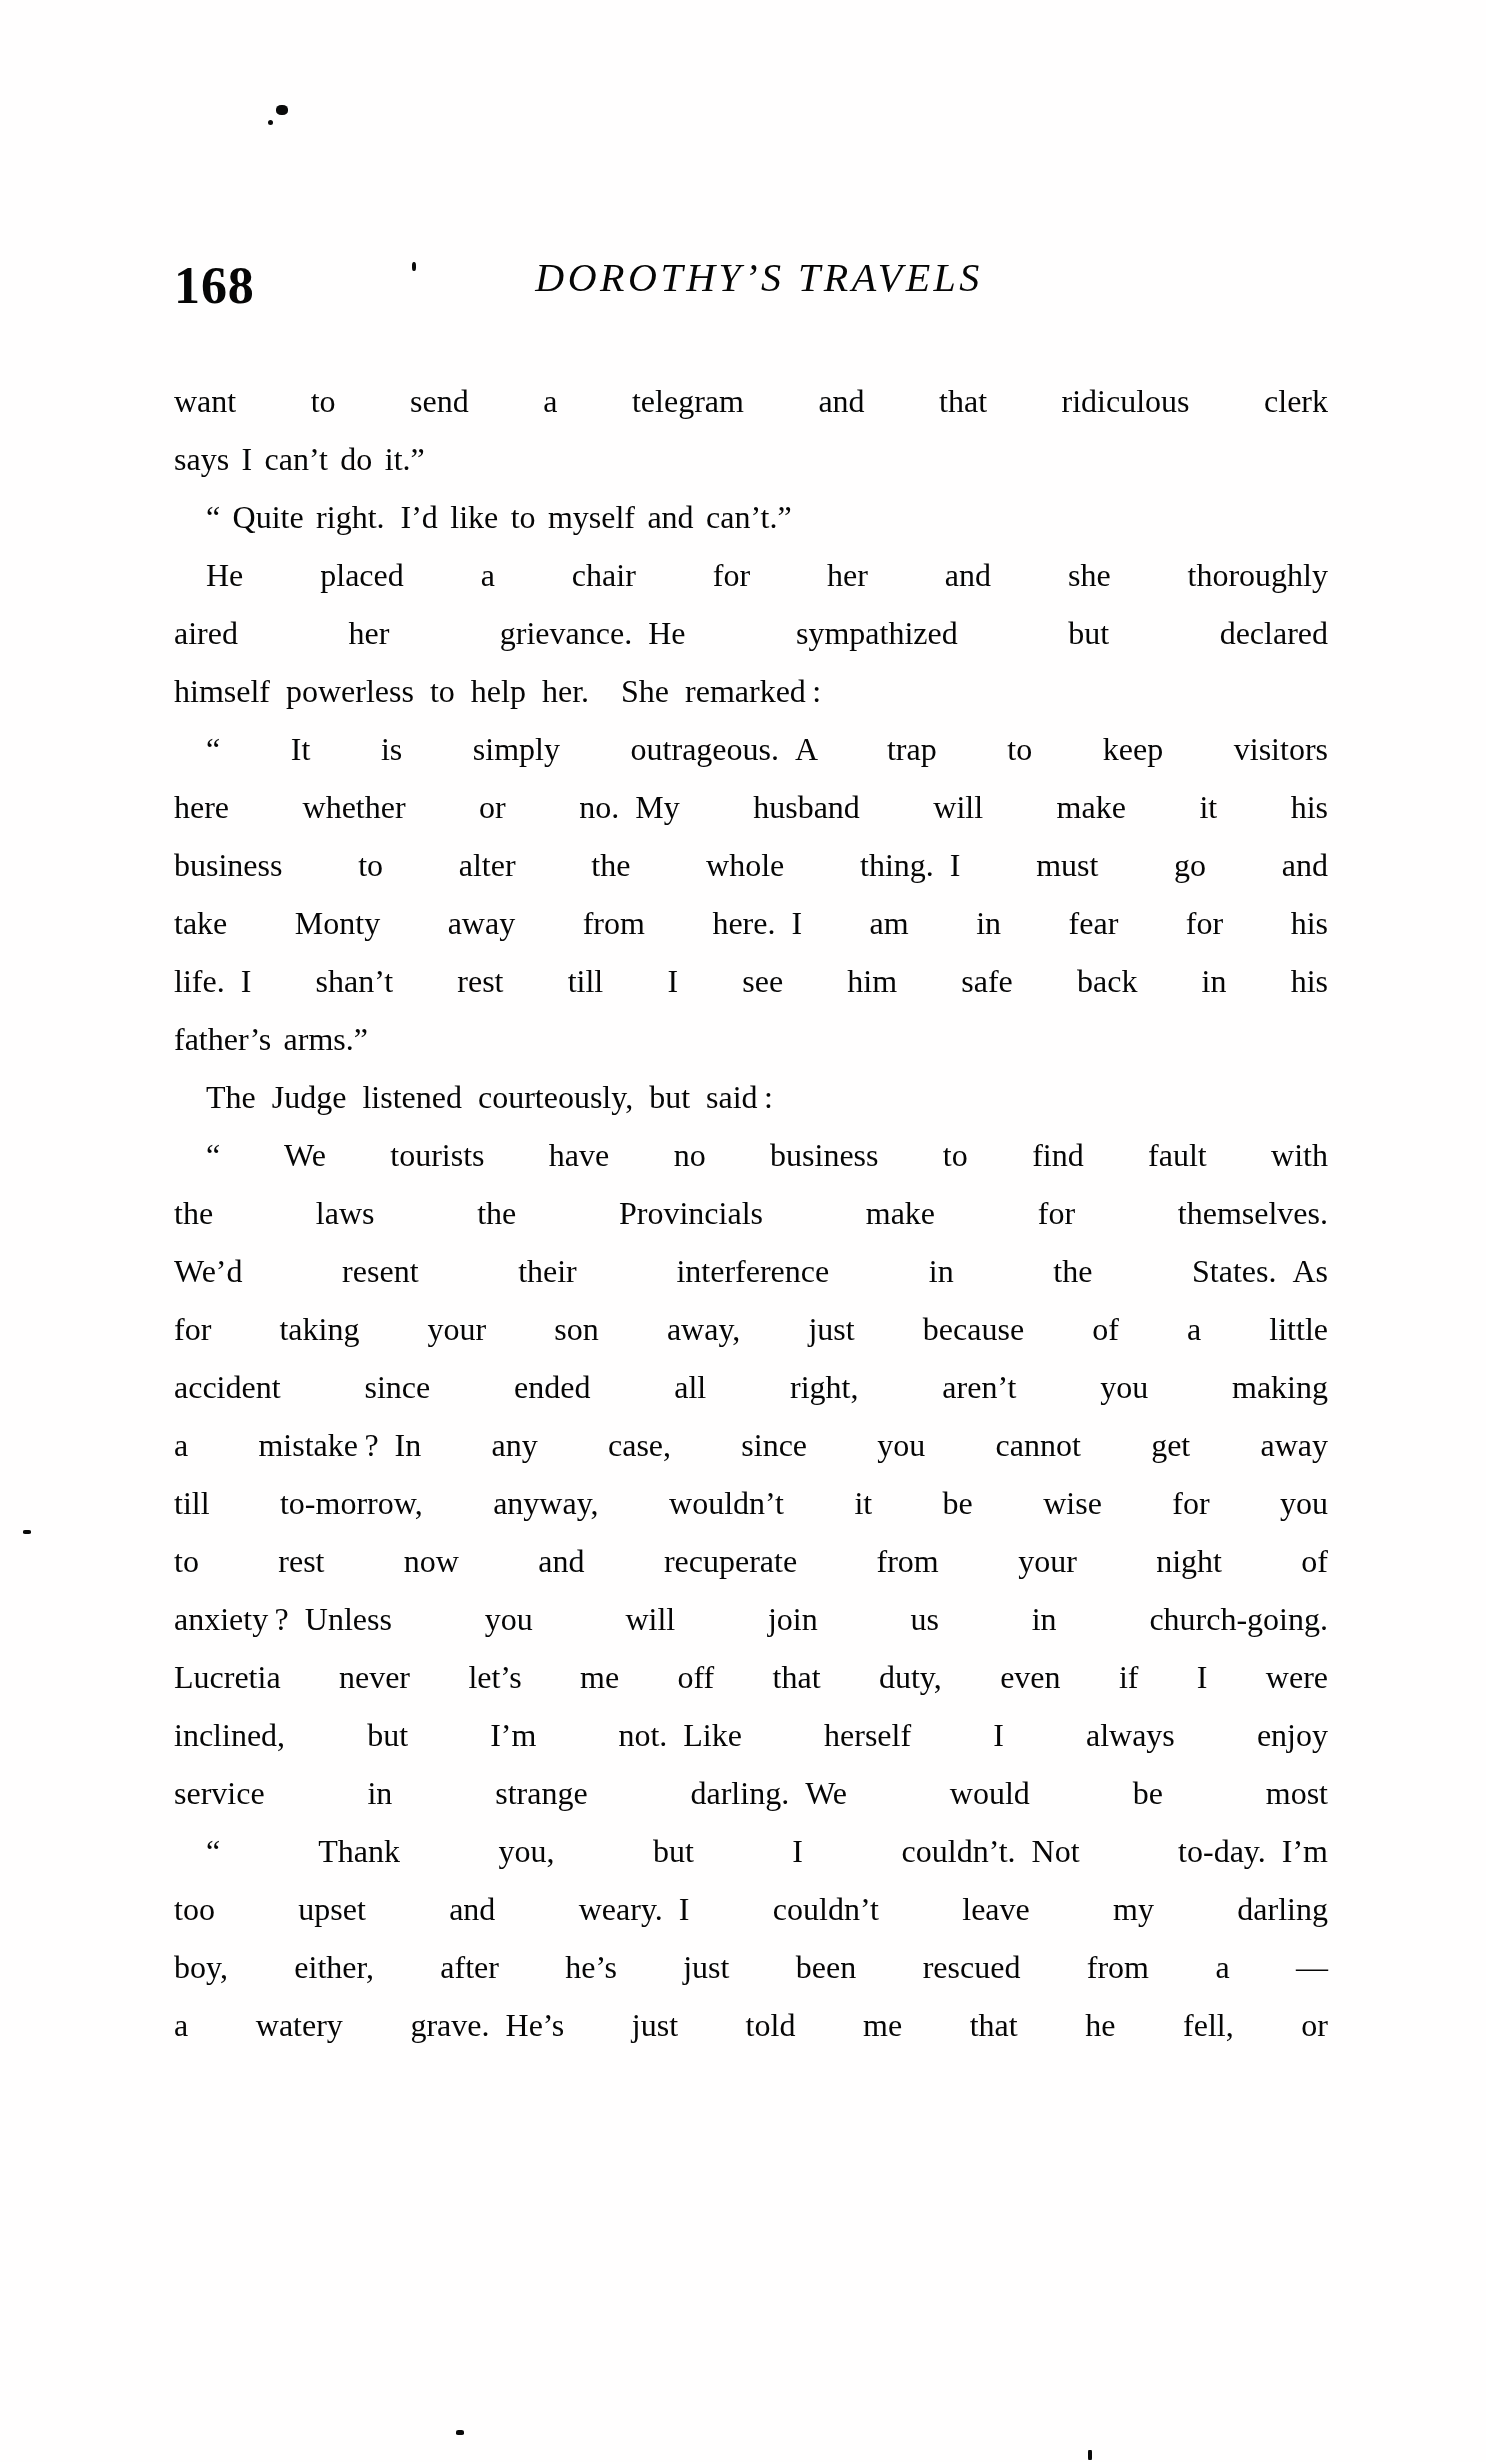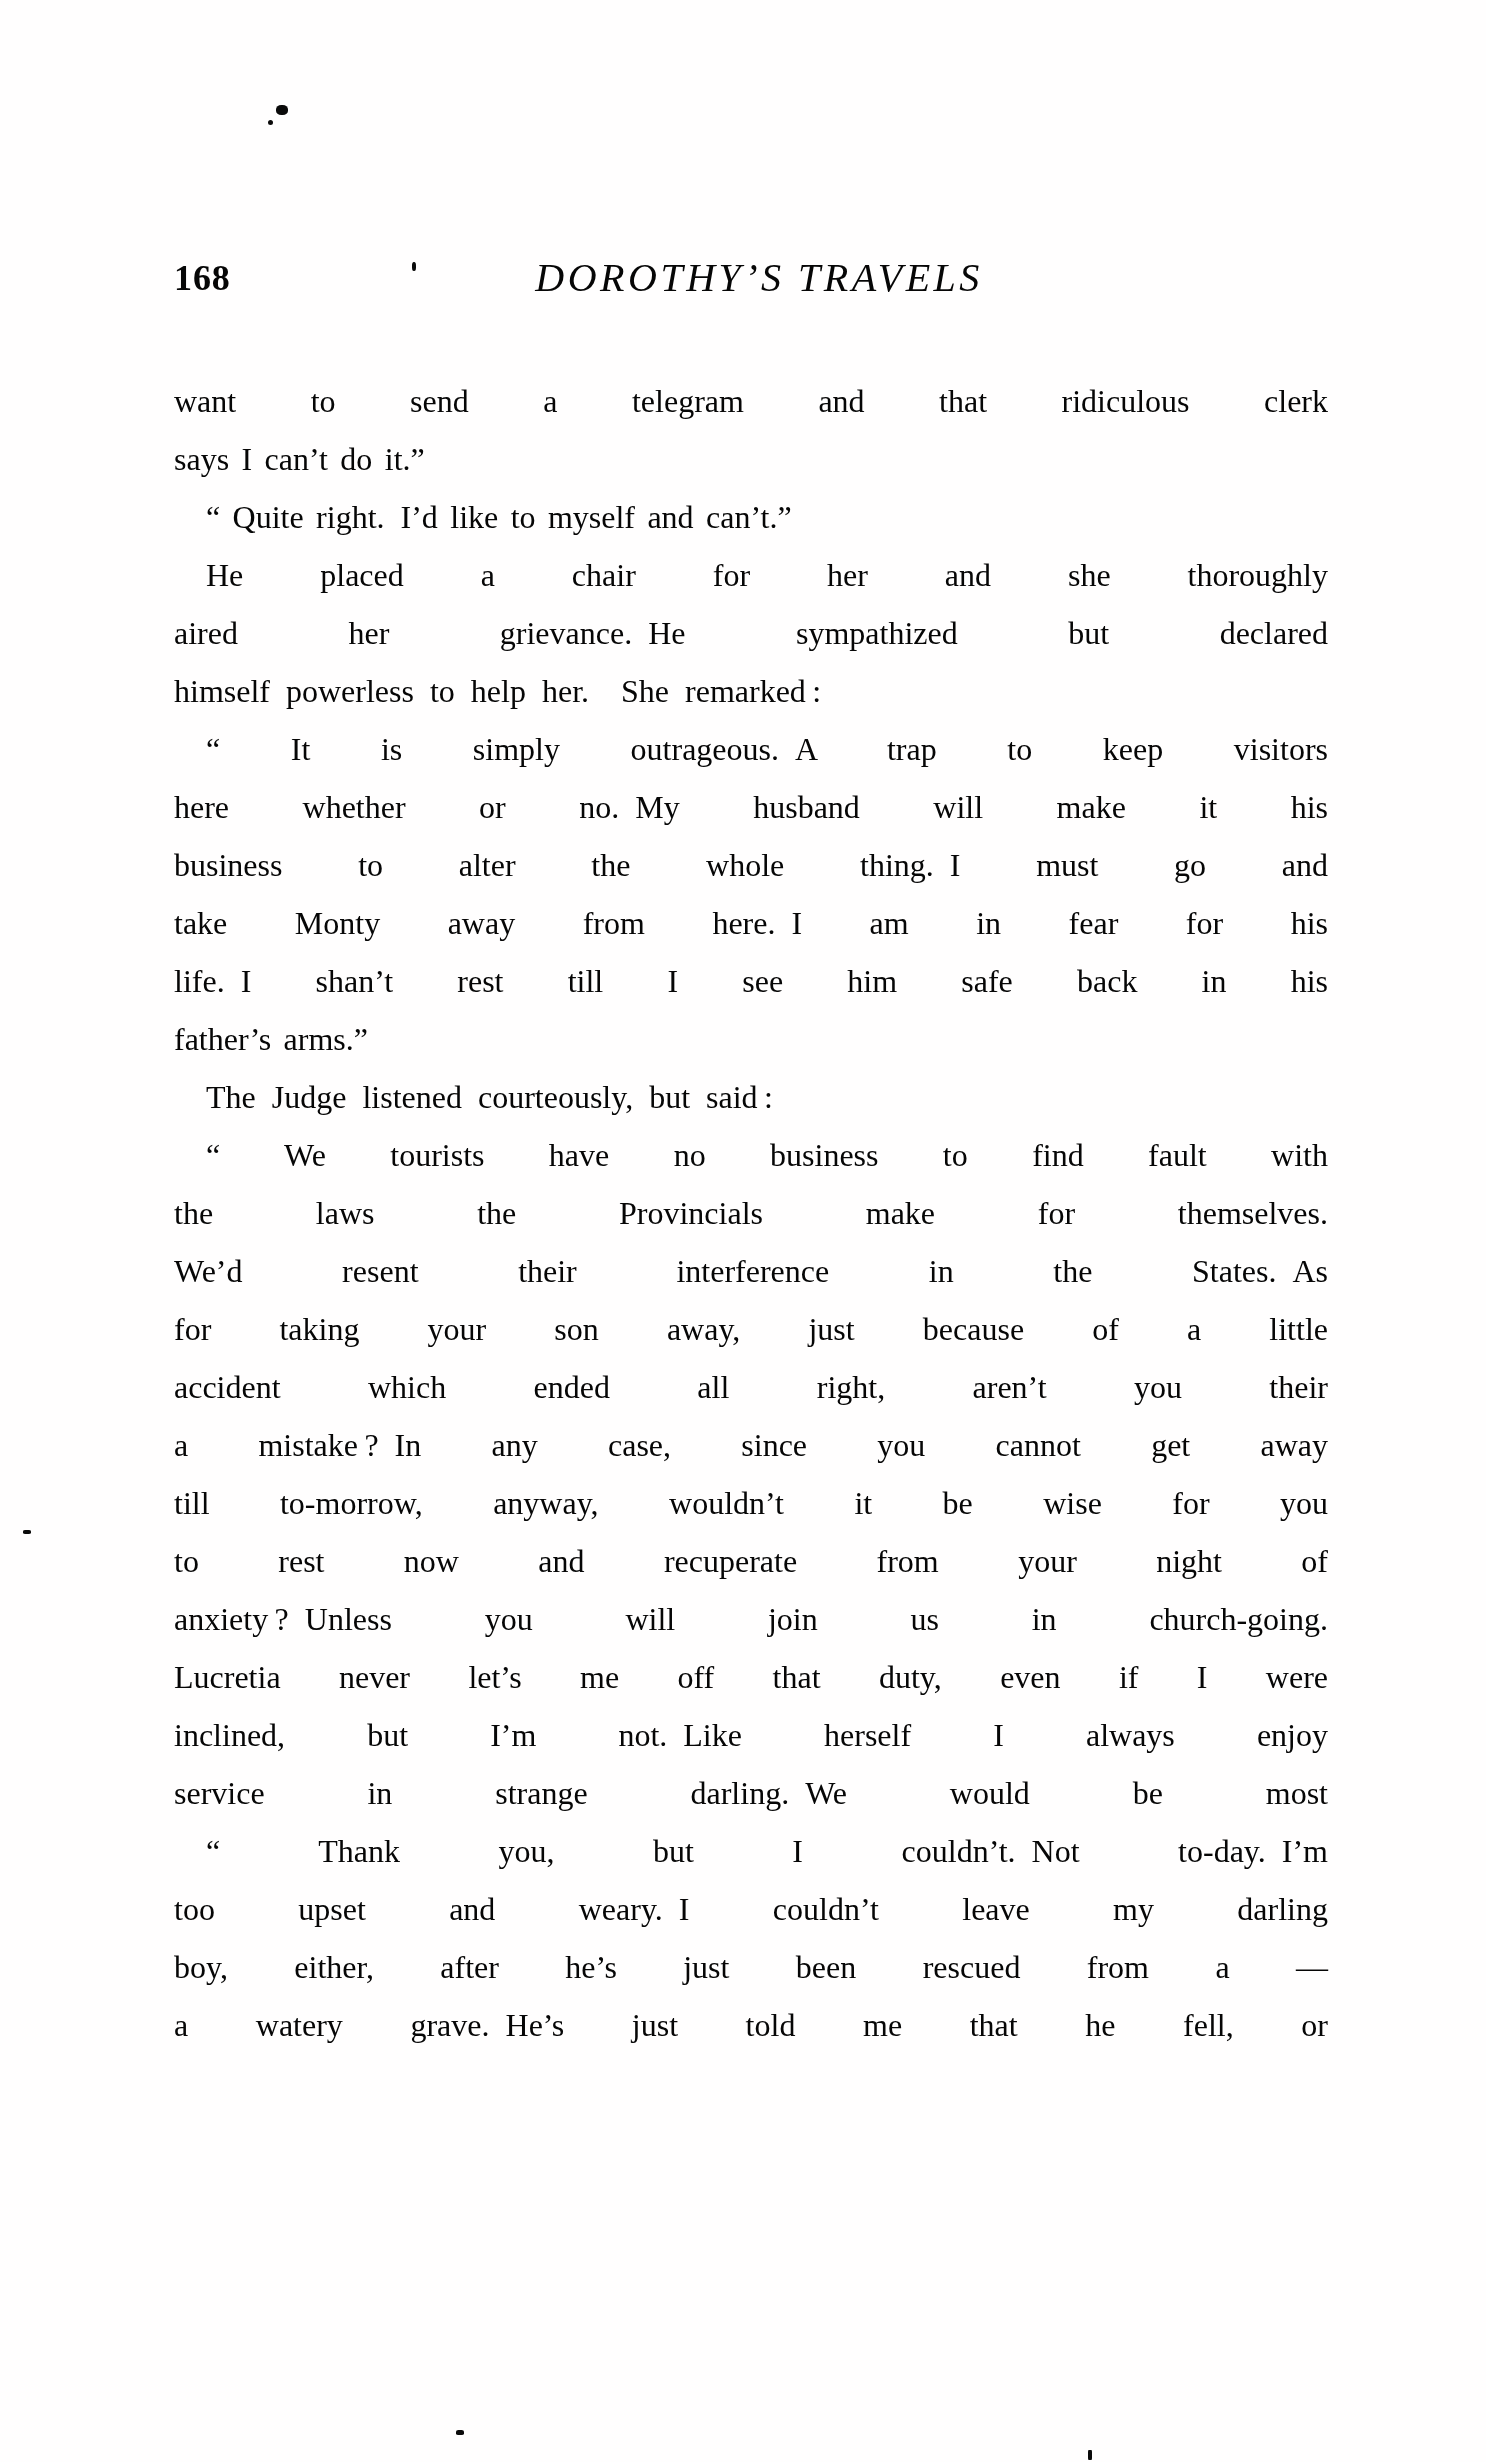--- a/index.html
+++ b/index.html
@@ -21,21 +21,21 @@
     position: absolute;
     top: 258px;
     left: 174px;
     right: 115px;
     height: 53px;
   }
   .page-number {
     position: absolute;
     left: 0;
     top: 1.8px;
-    font-size: 36px;
+    font-size: 52px;
     font-weight: bold;
     letter-spacing: 0.9px;
     line-height: 1;
   }
   .head-title {
     position: absolute;
     left: 50%;
     transform: translateX(-53%);
     top: 0;
     margin: 0;
@@ -94,21 +94,21 @@
       <div class="line just">here whether or no. My husband will make it his</div>
       <div class="line just">business to alter the whole thing. I must go and</div>
       <div class="line just">take Monty away from here. I am in fear for his</div>
       <div class="line just">life. I shan’t rest till I see him safe back in his</div>
       <div class="line">father’s arms.”</div>
       <div class="line ind">The Judge listened courteously, but said :</div>
       <div class="line just ind">“ We tourists have no business to find fault with</div>
       <div class="line just">the laws the Provincials make for themselves.</div>
       <div class="line just">We’d resent their interference in the States. As</div>
       <div class="line just">for taking your son away, just because of a little</div>
-      <div class="line just">accident which ended all right, aren’t you their</div>
+      <div class="line just">accident since ended all right, aren’t you making</div>
       <div class="line just">a mistake ? In any case, since you cannot get away</div>
       <div class="line just">till to-morrow, anyway, wouldn’t it be wise for you</div>
       <div class="line just">to rest now and recuperate from your night of</div>
       <div class="line just">anxiety ? Unless you will join us in church-going.</div>
       <div class="line just">Lucretia never let’s me off that duty, even if I were</div>
       <div class="line just">inclined, but I’m not. Like herself I always enjoy</div>
       <div class="line just">service in strange darling. We would be most</div>
       <div class="line just ind">“ Thank you, but I couldn’t. Not to-day. I’m</div>
       <div class="line just">too upset and weary. I couldn’t leave my darling</div>
       <div class="line just">boy, either, after he’s just been rescued from a —</div>

